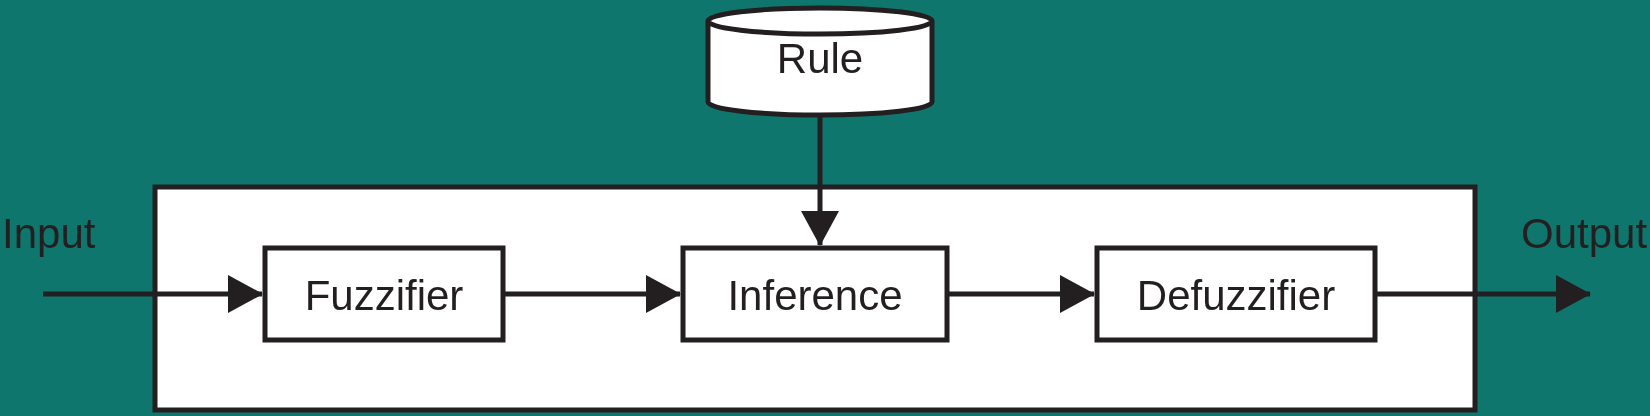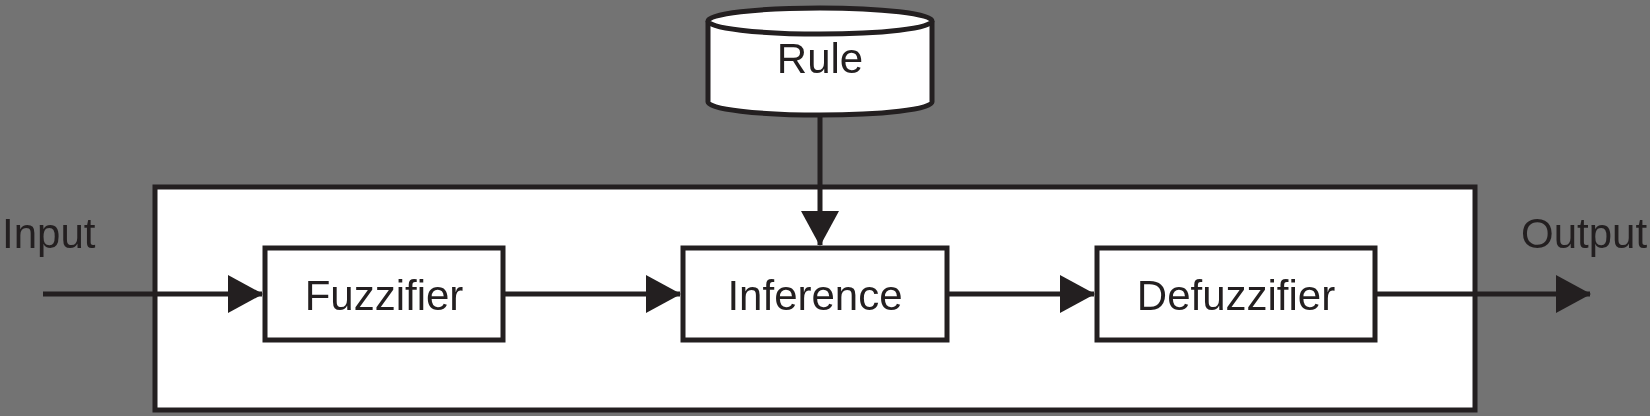--- a/index.html
+++ b/index.html
@@ -4,21 +4,21 @@
 <style>
   html, body {
     margin: 0;
     padding: 0;
     background: #ffffff;
   }
   .canvas {
     position: relative;
     width: 1650px;
     height: 416px;
-    background: #737373;
+    background: #0f766e;
     overflow: hidden;
     font-family: "Liberation Sans", "DejaVu Sans", sans-serif;
   }
   svg text {
     font-family: "Liberation Sans", "DejaVu Sans", sans-serif;
     font-size: 42px;
     fill: #231f20;
   }
   svg .shape {
     fill: #ffffff;

